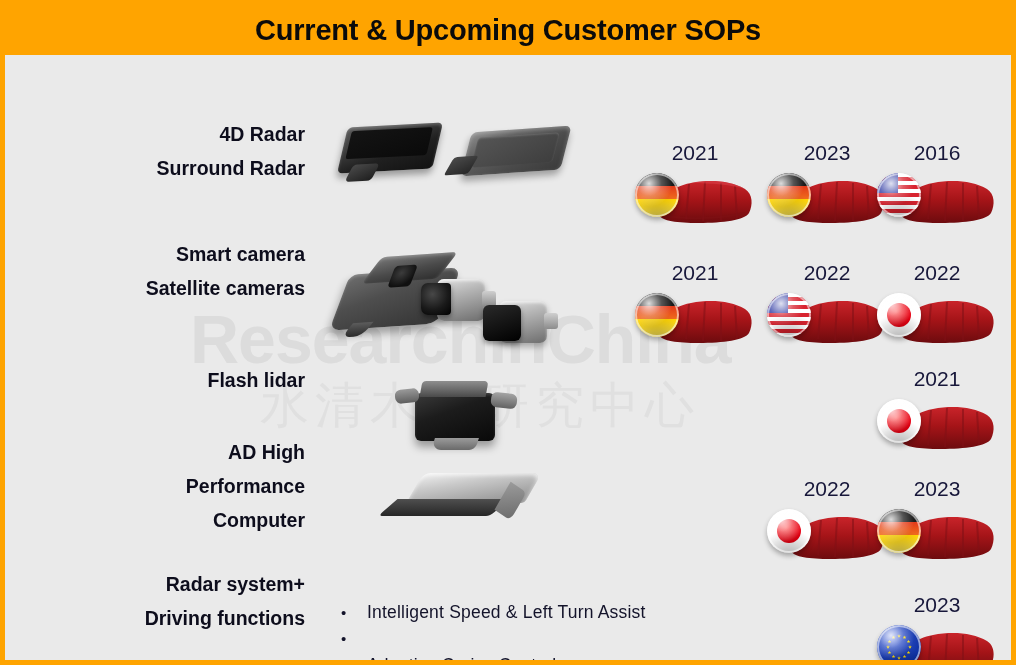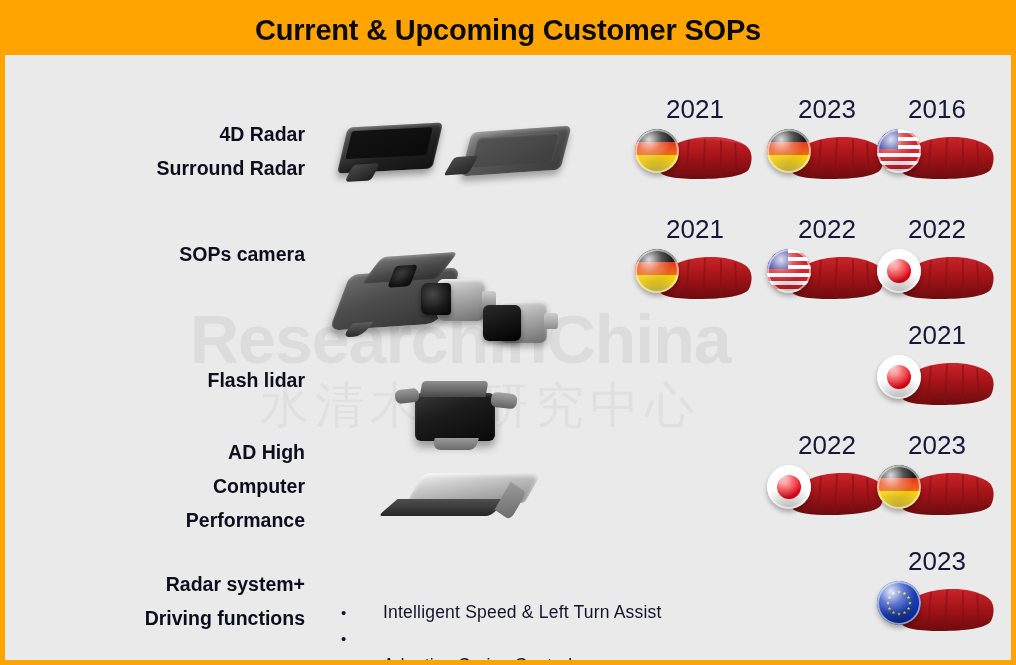--- a/index.html
+++ b/index.html
@@ -291,31 +291,32 @@
     color: #13132a;
     line-height: 26px;
     white-space: nowrap;
   }
   .bullet-dot {
     display: inline-block;
     width: 26px;
     font-size: 15px;
     color: #13132a;
   }
-  .bullet-text { letter-spacing: 0.2px; margin-left: 16px; }
+  .bullet-text { letter-spacing: 0.2px; }
 
   
   .sop-grid { position: absolute; left: 0; top: 0; width: 1006px; height: 605px; z-index: 3; }
   .sop-cell { position: absolute; width: 120px; }
   .sop-year {
     text-align: center;
-    font-size: 26px;
+    font-size: 21px;
     color: #17173a;
     line-height: 24px;
     margin-bottom: 2px;
+    margin-top: 44px;
   }
   .sop-art {
     position: relative;
     width: 120px;
     height: 62px;
   }
   .car-wrap {
     position: absolute;
     left: 18px;
     top: 4px;
@@ -405,21 +406,22 @@
         </div>
         <div class="part radar2" style="left:152px; top:12px;">
           <div class="radar2-inner"></div>
           <div class="radar2-conn"></div>
         </div>
       </div>
     </div>
 
     <div class="row" style="top:182px;">
       <div class="row-label">
-        <span class="ln">SOPs camera</span>
+        <span class="ln">Smart camera</span>
+        <span class="ln">Satellite  cameras</span>
       </div>
       <div class="products">
         <div class="part cam-plate" style="left:26px; top:34px;">
           <div class="cam-body"></div>
           <div class="cam-lens-sq"></div>
           <div class="cam-foot"></div>
         </div>
         <div class="part satcam" style="left:106px; top:40px;">
           <div class="barrel"></div>
           <div class="lens"></div>
@@ -443,22 +445,22 @@
           <div class="lidar-flange-l"></div>
           <div class="lidar-flange-r"></div>
           <div class="lidar-chin"></div>
         </div>
       </div>
     </div>
 
     <div class="row" style="top:380px;">
       <div class="row-label">
         <span class="ln">AD High</span>
+        <span class="ln">Performance</span>
         <span class="ln">Computer</span>
-        <span class="ln">Performance</span>
       </div>
       <div class="products">
         <div class="part adc-top" style="left:100px; top:38px;">
           <div class="adc-front"></div>
           <div class="adc-side"></div>
         </div>
       </div>
     </div>
 
     <div class="row" style="top:512px;">

